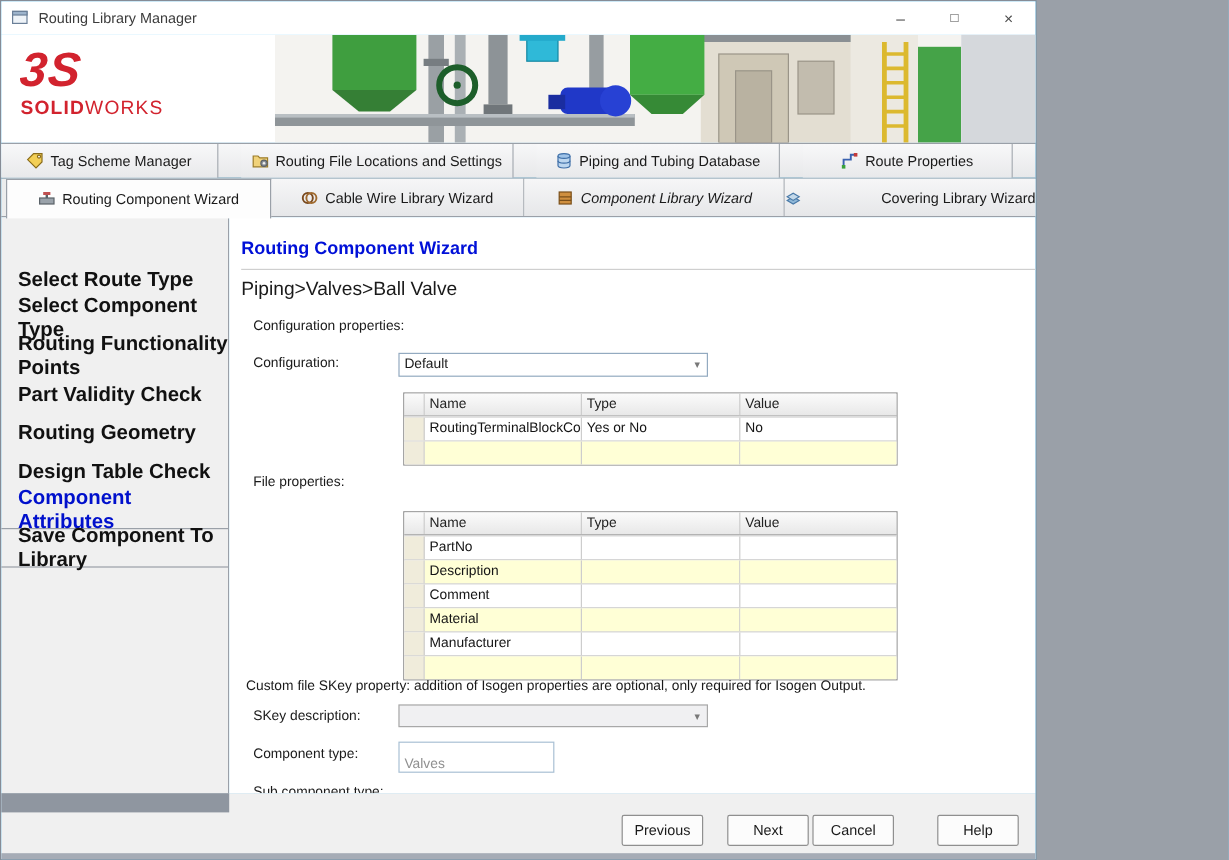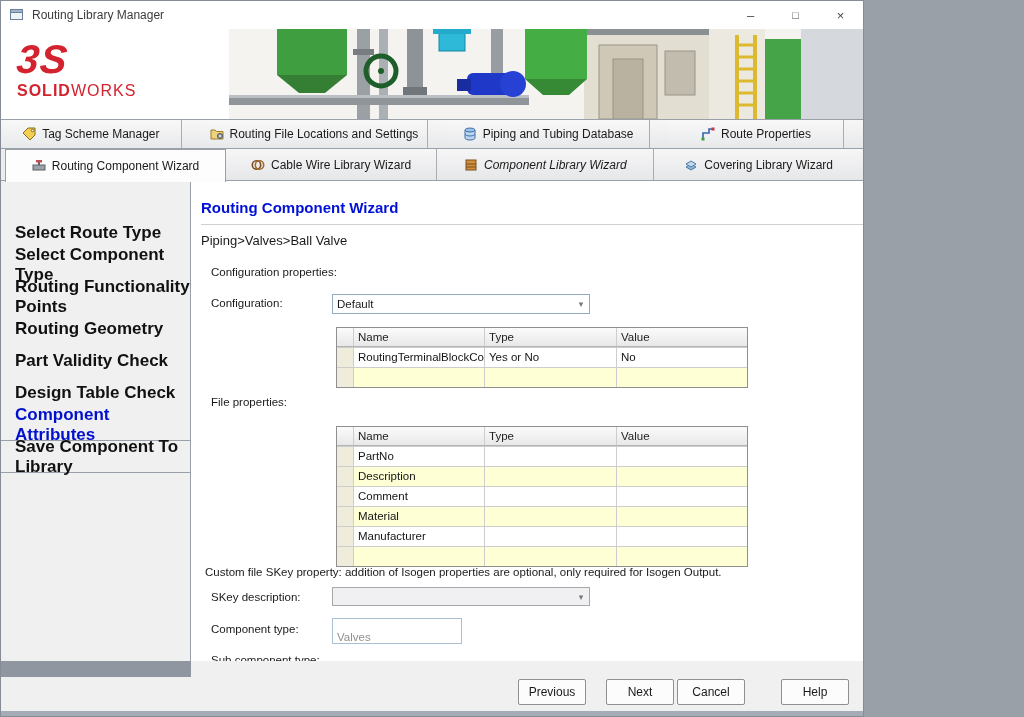--- a/index.html
+++ b/index.html
@@ -27,34 +27,34 @@
   
   .tabrow1{position:absolute;left:0;top:118px;right:0;height:30px;display:flex;background:linear-gradient(180deg,#f7f7f8,#e7e8ea);border-top:1px solid #9aa0a8;border-bottom:1px solid #9aa0a8;gap:19px;}
   .tab1{display:flex;align-items:center;justify-content:center;gap:6px;font-size:12px;color:#1a1a1a;border-right:1px solid #a8adb3;background:linear-gradient(180deg,#f8f8f9,#e8e9eb);cursor:default;}
   .tab1.t0{width:220px;} .tab1.t1{width:277px;} .tab1.t2{width:247px;} .tab1.t3{width:213px;}
   .tab1-filler{flex:1;background:linear-gradient(180deg,#f8f8f9,#e8e9eb);}
 
   .tabrow2{position:absolute;left:0;top:148px;right:0;height:32px;display:flex;background:#eceded;border-bottom:1px solid #9aa0a8;}
   .tab2-spacer{width:5px;}
   .tab2{display:flex;align-items:center;justify-content:center;gap:6px;font-size:12px;color:#1a1a1a;border-right:1px solid #a8adb3;background:linear-gradient(180deg,#f6f6f7,#e6e7e9);cursor:default;}
   .tab2.t0{width:262px;border-left:1px solid #a8adb3;}
-  .tab2.t1{width:251px;} .tab2.t2{width:258px;font-style:italic;} .tab2.t3{width:248px;border-right:none;}
+  .tab2.t1{width:251px;} .tab2.t2{width:258px;font-style:italic;} .tab2.t3{width:248px;border-right:none;justify-content:space-between;}
   .tab2.active{background:#fdfdfd;border:1px solid #9aa0a8;border-bottom:none;height:33px;z-index:2;}
 
   
   .sidebar{position:absolute;left:0;top:180px;width:190px;height:480px;background:#f0f0f0;border-right:1px solid #9aa0a8;padding-top:36px;}
   .side-item{height:32px;display:flex;align-items:center;padding-left:14px;font-size:17px;font-weight:bold;color:#111;cursor:default;}
   .side-item.active{color:#0010cc;}
   .side-item.u-line{border-bottom:1px solid #9aa0a8;}
 
   
   .main{position:absolute;left:190px;top:180px;right:0;height:480px;background:#fff;overflow:hidden;}
   .page-title{position:absolute;left:10px;top:18px;font-size:15px;font-weight:bold;color:#0010d8;}
   .title-rule{position:absolute;left:10px;top:43px;width:790px;height:1px;background:#cfcfcf;}
-  .breadcrumb{position:absolute;left:10px;top:52px;font-size:13px;color:#1a1a1a;}
+  .breadcrumb{position:absolute;left:10px;top:52px;font-size:16px;color:#1a1a1a;}
   .lbl{position:absolute;font-size:11.5px;color:#1a1a1a;white-space:nowrap;}
 
   .combo{position:absolute;height:20px;background:#fff;border:1px solid #93aac0;display:flex;align-items:center;font-size:11.5px;color:#1a1a1a;cursor:default;}
   .combo .combo-text{flex:1;padding-left:4px;overflow:hidden;white-space:nowrap;}
   .combo .combo-arrow{width:16px;text-align:center;color:#787878;font-size:9px;}
   .combo.disabled{background:#f0f0f2;border-color:#a8a8a8;color:#8a8a8a;}
 
   .textbox{position:absolute;height:20px;background:#fff;border:1px solid #a9c0d4;font-size:11.5px;color:#8f8f8f;padding:12px 4px;white-space:nowrap;overflow:hidden;}
 
   
@@ -232,22 +232,22 @@
           </svg>
         </span>
       <span>Covering Library Wizard</span>
     </div>
   </div>
 
   <div class="sidebar">
     <div class="side-item">Select Route Type</div>
     <div class="side-item">Select Component Type</div>
     <div class="side-item">Routing Functionality Points</div>
+    <div class="side-item">Part Validity Check</div>
     <div class="side-item">Routing Geometry</div>
-    <div class="side-item">Part Validity Check</div>
     <div class="side-item">Design Table Check</div>
     <div class="side-item active u-line">Component Attributes</div>
     <div class="side-item u-line">Save Component To Library</div>
   </div>
 
   <div class="main">
     <div class="page-title">Routing Component Wizard</div>
     <div class="title-rule"></div>
     <div class="breadcrumb">Piping&gt;Valves&gt;Ball Valve</div>
 

